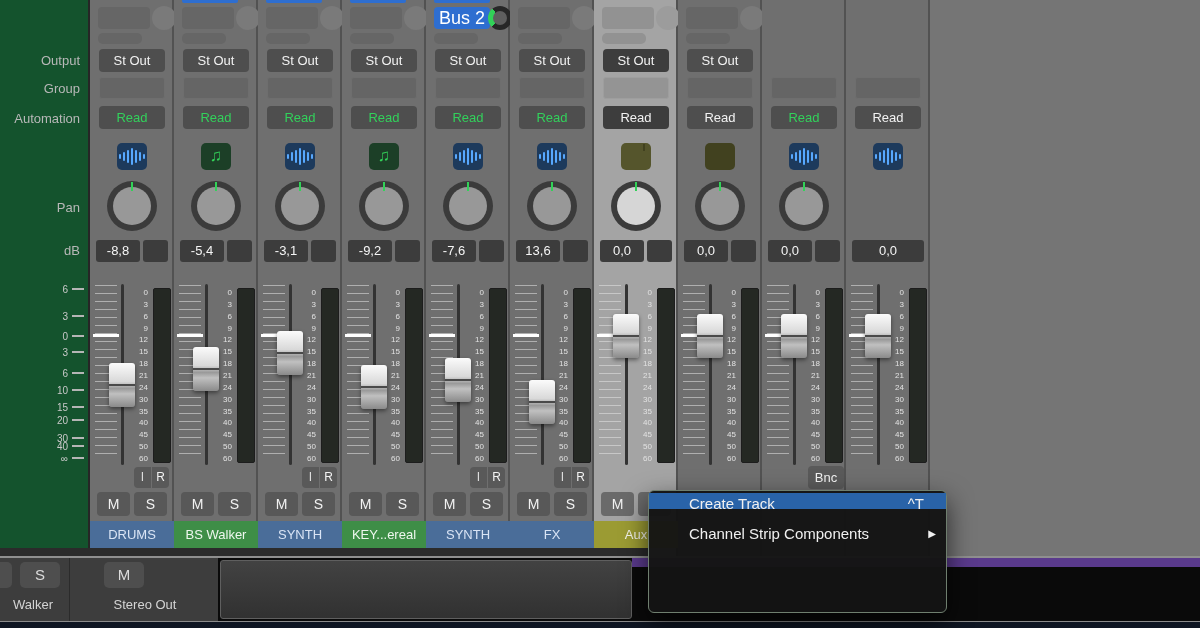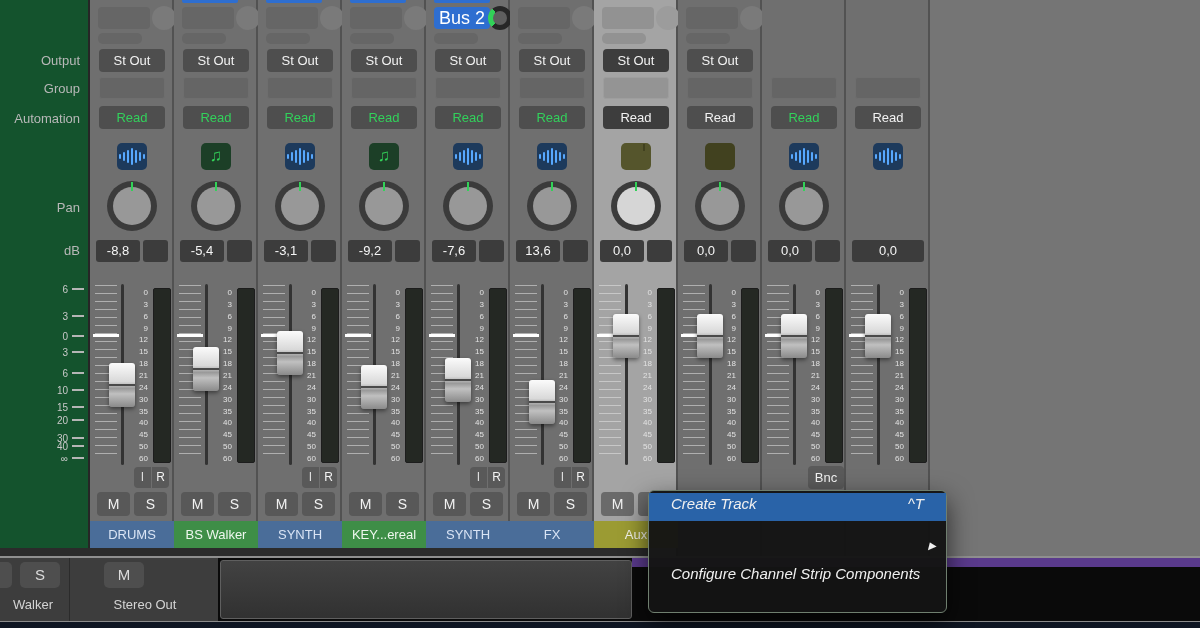--- a/index.html
+++ b/index.html
@@ -117,22 +117,22 @@
           color:#dcdcdc; font-size:15px; text-align:center; line-height:26px; }
   #hbtn-part { position:absolute; left:-18px; top:4px; width:30px; height:26px; border-radius:5px; background:#4e4e4e; }
   .hname { position:absolute; top:39px; color:#d4d4d4; font-size:13px; text-align:center; }
   #bottom-bar { position:absolute; left:0; top:63px; width:1200px; height:9px; background:#0e1522;
                 border-top:1px solid #8b8b8b; }
 
   
   #context-menu { position:absolute; left:648px; top:490px; width:299px; height:123px; z-index:50;
                   background:rgba(20,20,20,.97); border:1px solid #6f7f6f; border-radius:6px;
                   box-shadow:0 10px 26px rgba(0,0,0,.65); padding-top:2px; }
-  .menu-item { position:relative; height:28px; line-height:21px; color:#f0f0f0; font-size:15px;
-               padding-left:22px; white-space:nowrap;font-style:italic; }
+  .menu-item { position:relative; height:16px; line-height:21px; color:#f0f0f0; font-size:15px;
+               padding-left:40px; white-space:nowrap; }
   .menu-item.hl { background:var(--hl-blue); }
   .menu-item .shortcut { position:absolute; right:22px; top:0; }
   .menu-item .arrow { position:absolute; right:10px; top:0; font-size:10px; }
   .menu-sep { height:14px; }
 </style>
 </head>
 <body>
 
 <div id="stage">
 
@@ -703,16 +703,15 @@
       <div id="hdr-divider"></div>
     </div>
     <div id="lane"></div>
     <div id="purple-bar"></div>
     <div id="bottom-bar"></div>
   </div>
 
   <div id="context-menu">
       <div class="menu-item hl"><span>Create Track</span><span class="shortcut">^T</span></div>
       <div class="menu-sep"></div>
-      <div class="menu-item"><span class="arrow">▶</span></div>
-      <div class="menu-item"><span>Configure Channel Strip Components</span></div>
+      <div class="menu-item"><span>Channel Strip Components</span><span class="arrow">▶</span></div>
     </div>
 </div>
 
 </body></html>

